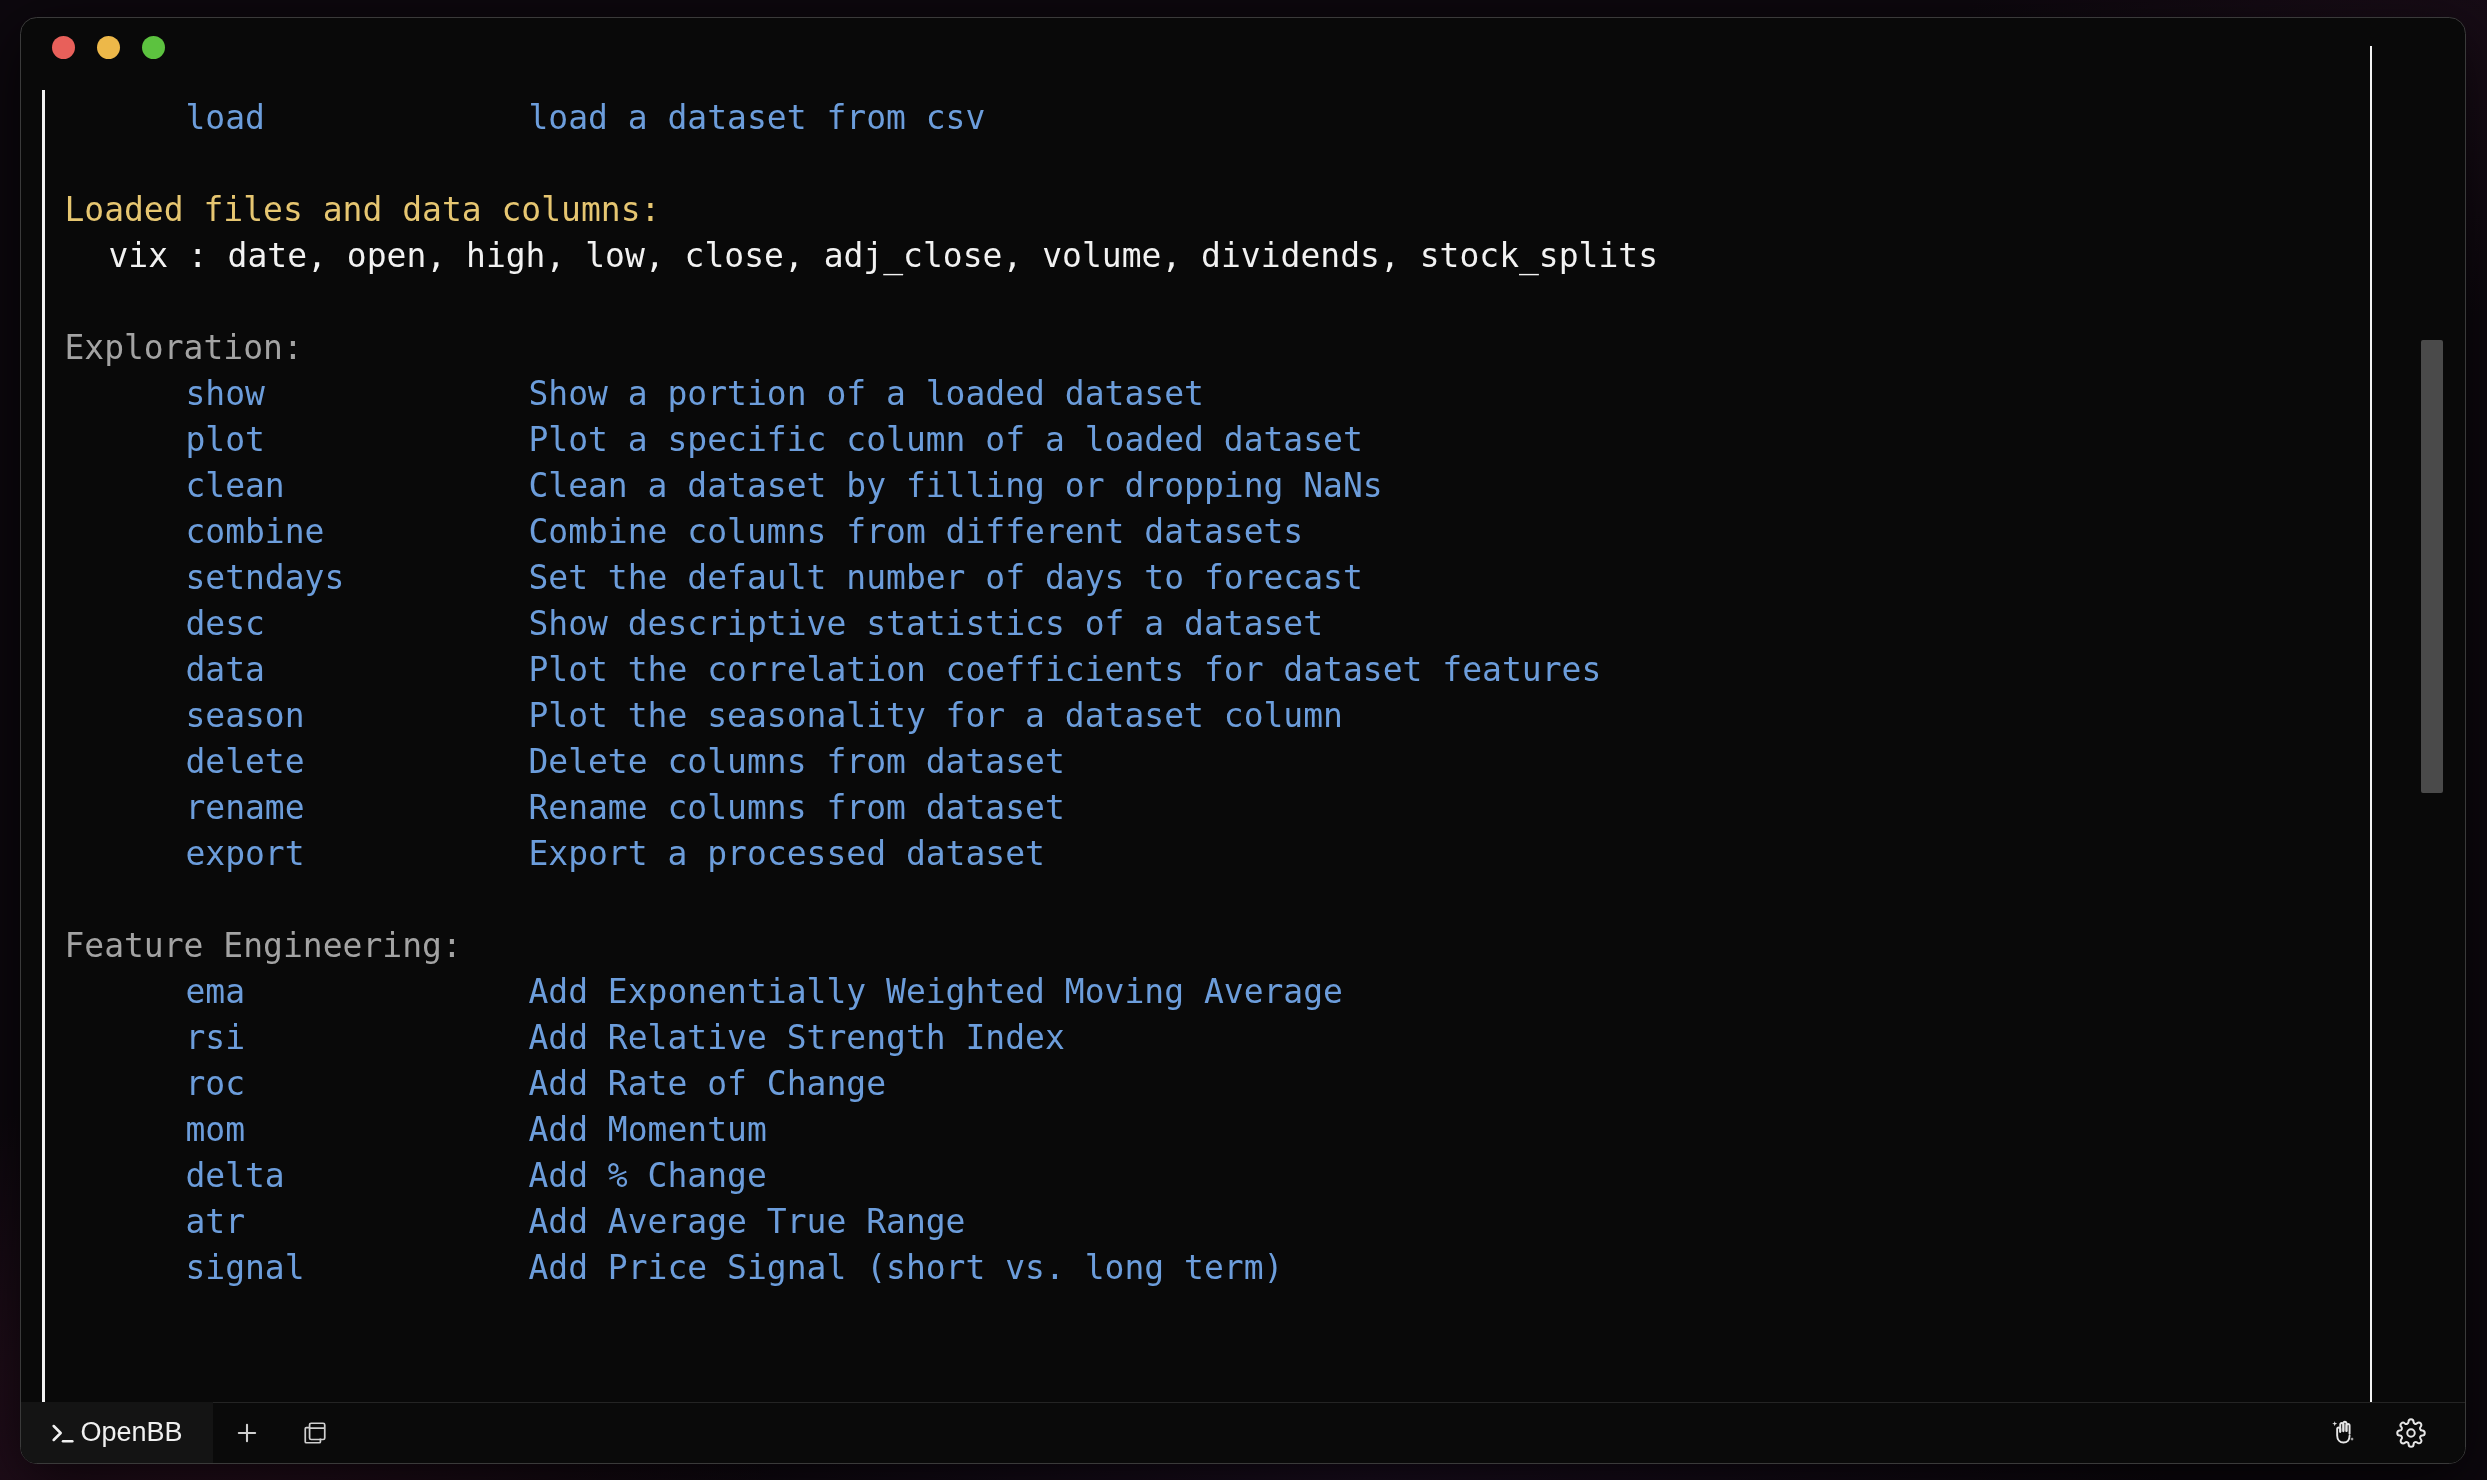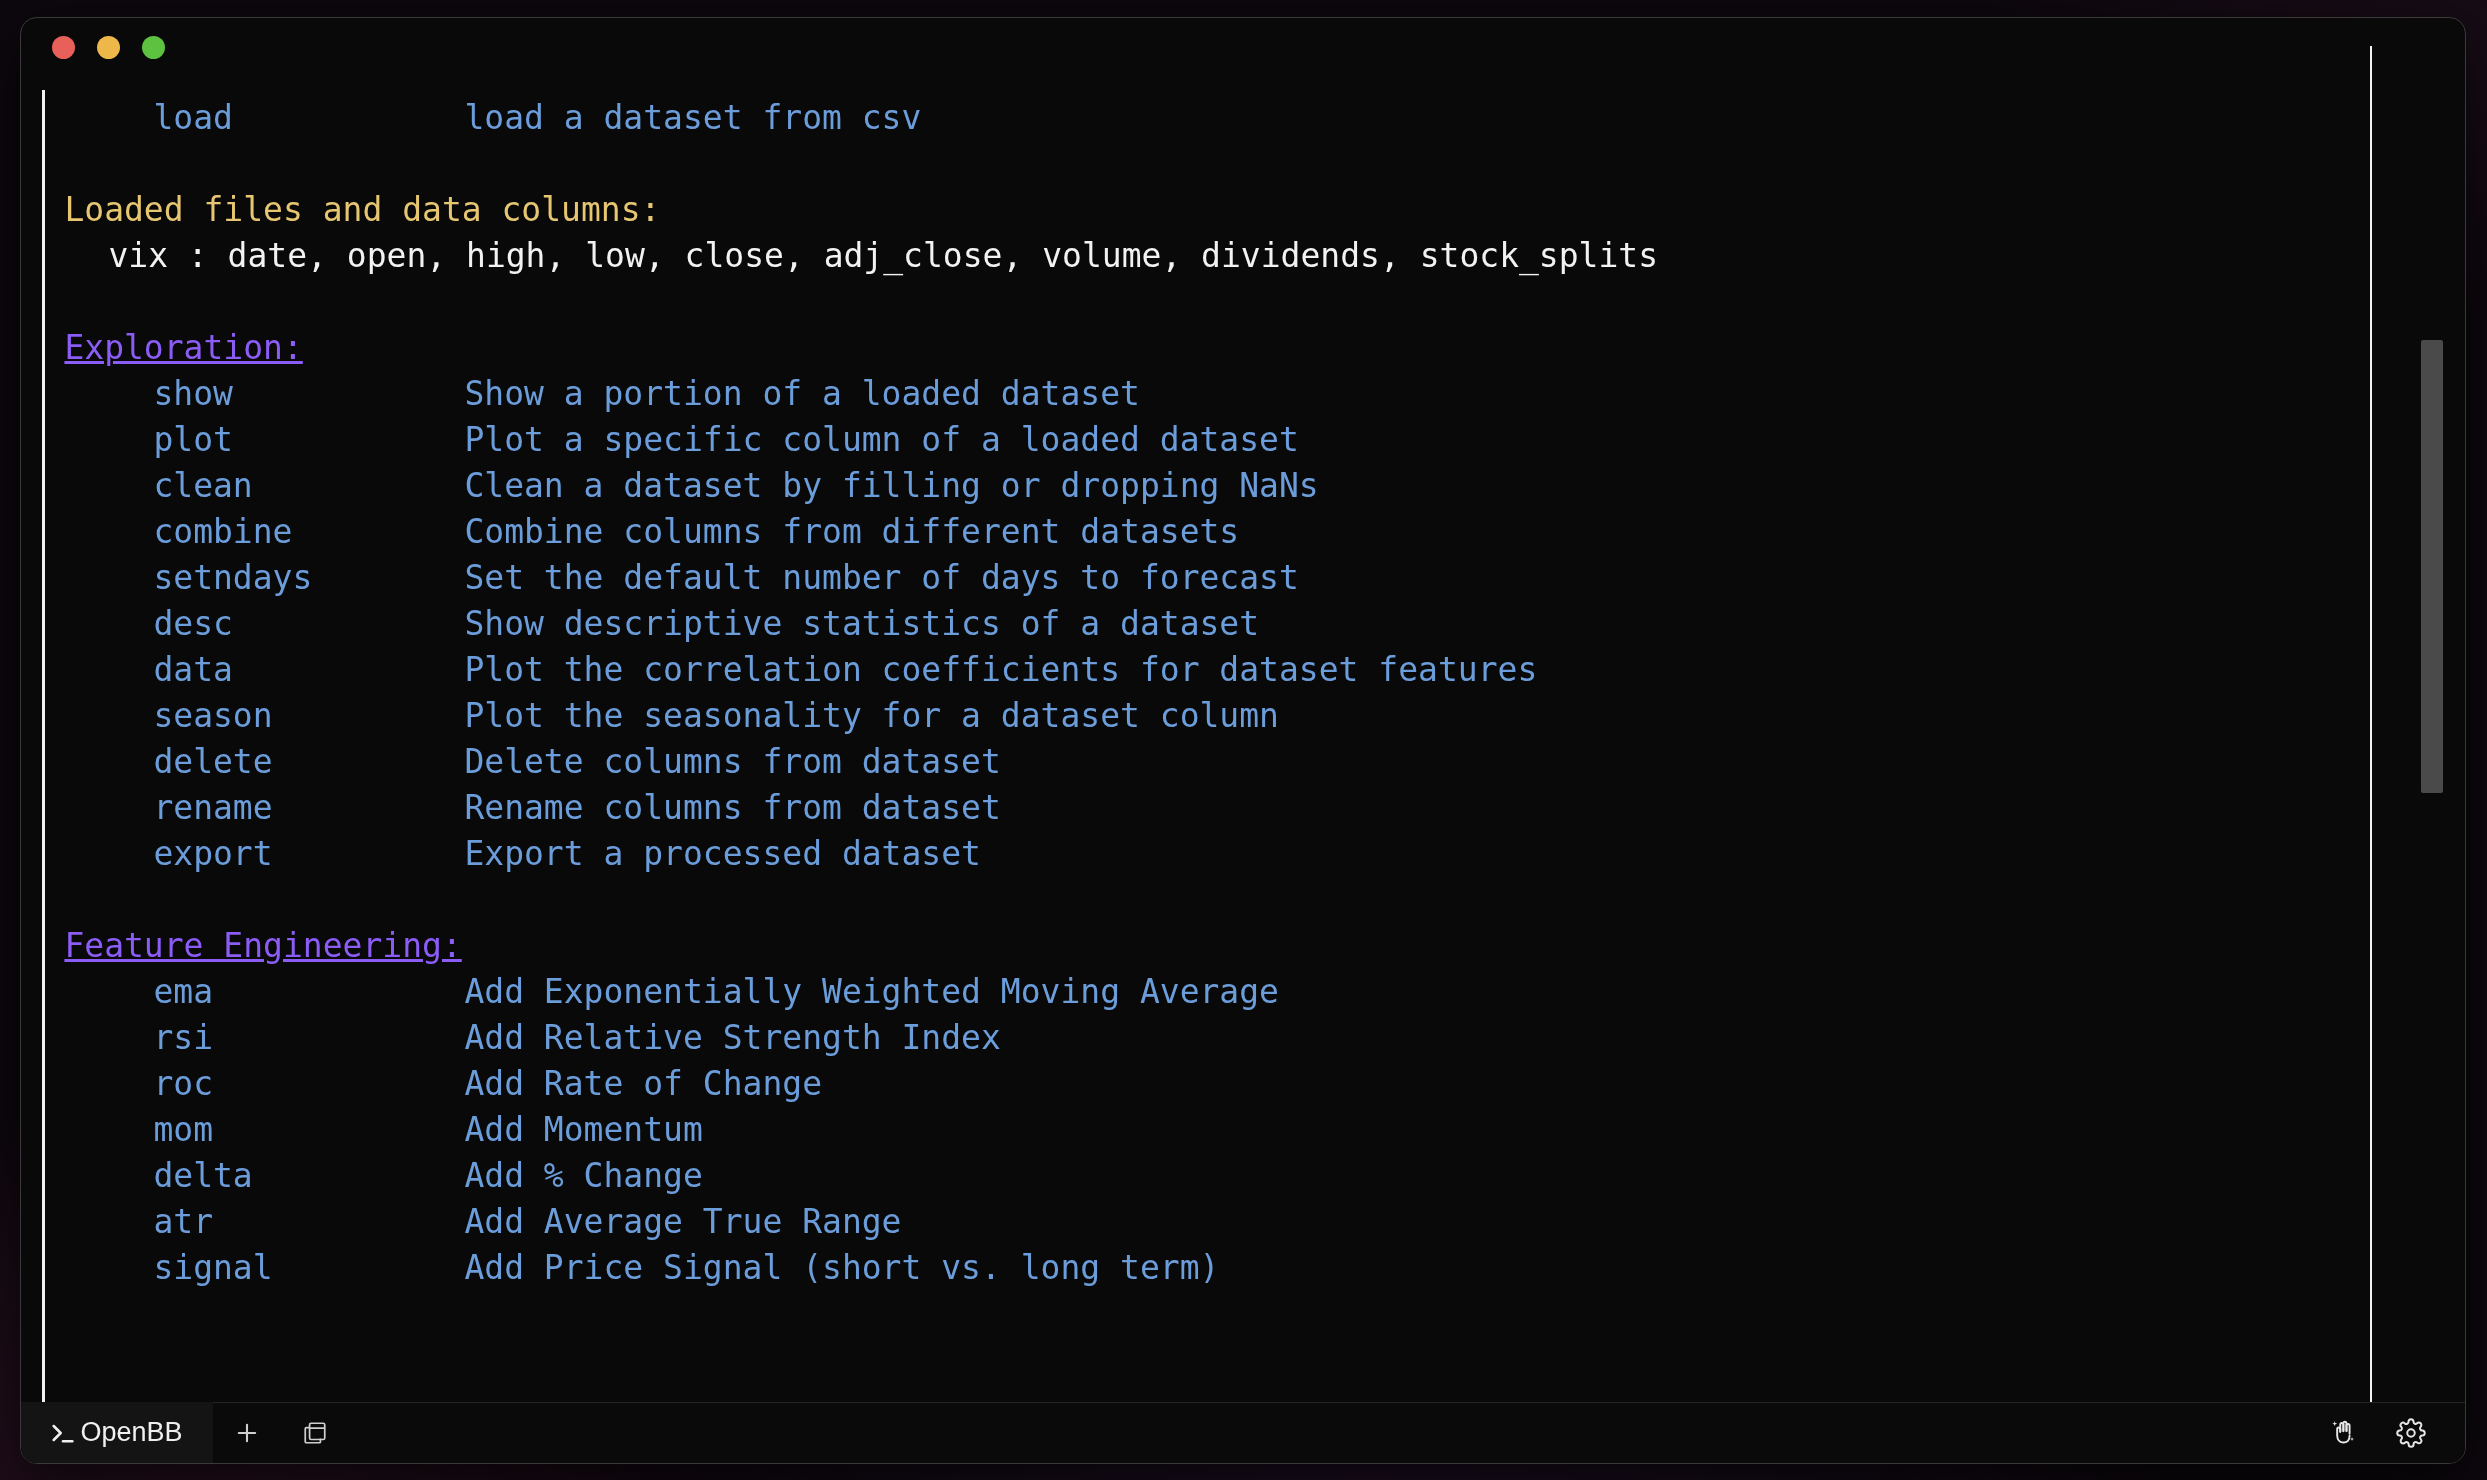--- a/index.html
+++ b/index.html
@@ -64,25 +64,25 @@
     overflow:hidden;
   }
   .line {
     height:46px;
     line-height:46px;
     font-size:33px;
     letter-spacing:0px;
     white-space:pre;
     color:#d8d8d8;
   }
-  .line .cmd, .line .desc { display:inline-block; }
+  .line .cmd, .line .desc { display:inline-block;margin-left:32px; }
   .cmd { width:311px; }           
   .blue   { color:#6c9ddb; }
   .gold   { color:#e6c671; }
-  .orange { color:#8b5cf6;text-decoration:underline; }
+  .orange { color:#a3a3a3; }
   .white  { color:#f2f2f2; }
   .indent4 { padding-left:89px; }
   .indent2 { padding-left:44px; }
 
   
   #scrollbar-track {
     position:absolute;
     right:22px; top:31px;
     width:22px; height:1323px;
     z-index:7;

